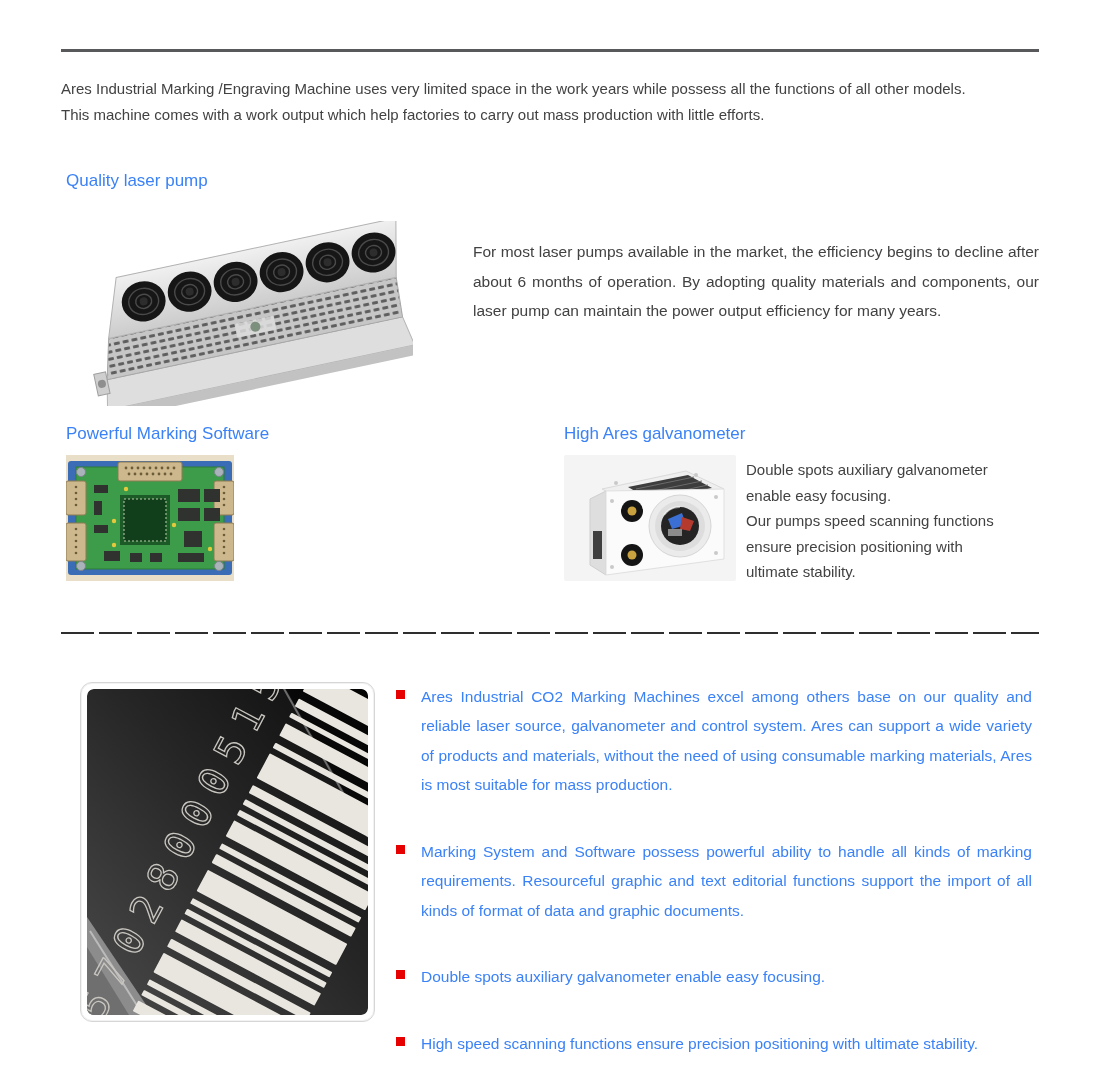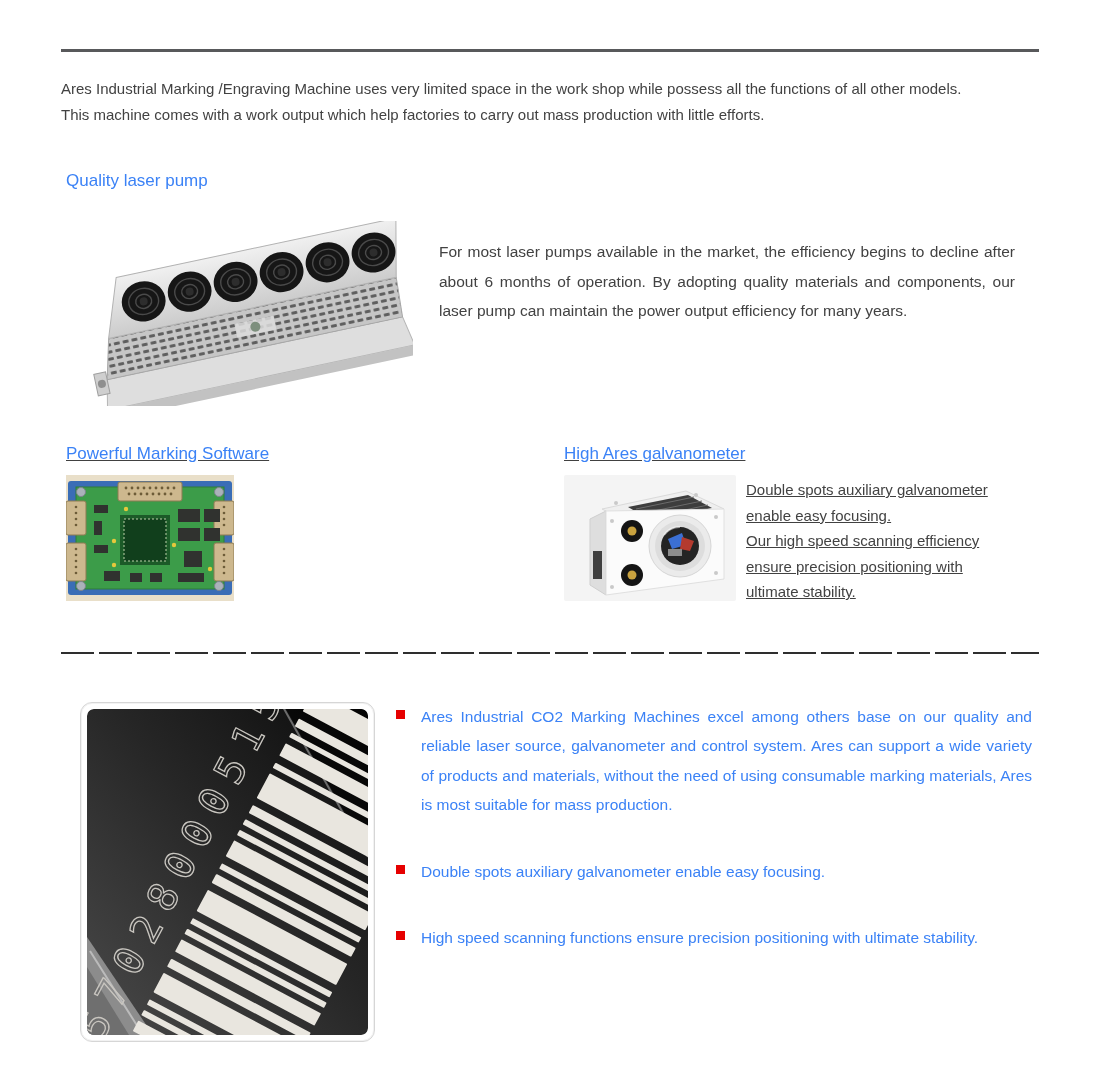--- a/index.html
+++ b/index.html
@@ -12,26 +12,26 @@
   .content { padding:36px 61px 0 61px; }
 
   h1.page-title { font-size:18px; font-weight:400; color:#333; letter-spacing:.2px; padding-left:3px; }
   .rule { height:3px; background:#58595b; border:none; margin-top:13px; }
 
   .intro { margin-top:24px; font-size:15px; line-height:26px; color:#424242; }
 
   h2.sec-h { font-size:17px; font-weight:400; color:#3b82f6; }
   .h-pump { margin-top:43px; padding-left:5px; }
 
-  .pump-row { display:flex; margin-top:30px; }
+  .pump-row { display:flex; margin-top:30px;gap:34px; }
   .pump-fig { width:330px; margin-left:22px; flex:0 0 auto; }
   .pump-text { width:576px; margin-left:26px; margin-top:16px;
                font-size:15.5px; line-height:29.5px; text-align:justify; color:#424242; }
 
-  .cols { display:flex; margin-top:34px;text-decoration:underline; }
+  .cols { display:flex; margin-top:14px; }
   .col-left  { width:458px; padding-left:5px; }
   .col-right { width:445px; margin-left:45px; }
   .fig-row { display:flex; margin-top:11px; }
   .pcb-fig  { width:168px; height:126px; flex:0 0 auto; }
   .galvo-fig{ width:172px; height:126px; flex:0 0 auto; }
   .col-text { font-size:15px; line-height:25.5px; color:#424242; margin-top:2px; }
   .col-left  .col-text { margin-left:30px; width:258px; }
   .col-right .col-text { margin-left:10px; width:262px; }
 
   .dash-divider { margin-top:47px; height:2px;
@@ -50,21 +50,21 @@
   .li-text { margin-left:16px; font-size:15.5px; line-height:29.5px; text-align:justify; color:#3b82f6; }
 </style>
 </head>
 <body>
 
 <div class="content">
 
   <div class="rule"></div>
 
   <div class="intro">
-    <div>Ares Industrial Marking /Engraving Machine uses very limited space in the work shop while possess all the functions of all other models.</div>
+    <div>Ares Industrial Marking /Engraving Machine uses very limited space in the work years while possess all the functions of all other models.</div>
     <div>This machine comes with a work output which help factories to carry out mass production with little efforts.</div>
   </div>
 
   <h2 class="sec-h h-pump">Quality laser pump</h2>
 
   <div class="pump-row">
     <div class="pump-fig">
       <svg width="330" height="185" viewBox="0 0 330 185">
         <defs>
           <pattern id="mesh" width="9" height="7" patternUnits="userSpaceOnUse">
@@ -241,21 +241,21 @@
                 <circle cx="132" cy="20" r="2"></circle>
               <circle cx="48" cy="46" r="2"></circle>
                 <circle cx="152" cy="42" r="2"></circle>
               <circle cx="48" cy="112" r="2"></circle>
                 <circle cx="152" cy="98" r="2"></circle>
             </g>
           </svg>
         </div>
         <div class="col-text">
           <div>Double spots auxiliary galvanometer enable easy focusing.</div>
-          <div>Our high speed scanning efficiency ensure precision positioning with ultimate stability.</div>
+          <div>Our pumps speed scanning functions ensure precision positioning with ultimate stability.</div>
         </div>
       </div>
     </div>
 
   </div>
 
   <div class="dash-divider"></div>
 
   <div class="feature-row">
 
@@ -314,20 +314,24 @@
       </svg>
     </div>
 
     <ul class="features">
       <li>
         <span class="sq"></span>
         <span class="li-text">Ares Industrial CO2 Marking Machines excel among others base on our quality and reliable laser source, galvanometer and control system. Ares can support a wide variety of products and materials, without the need of using consumable marking materials, Ares is most suitable for mass production.</span>
       </li>
       <li>
         <span class="sq"></span>
+        <span class="li-text">Marking System and Software possess powerful ability to handle all kinds of marking requirements. Resourceful graphic and text editorial functions support the import of all kinds of format of data and graphic documents.</span>
+      </li>
+      <li>
+        <span class="sq"></span>
         <span class="li-text">Double spots auxiliary galvanometer enable easy focusing.</span>
       </li>
       <li>
         <span class="sq"></span>
         <span class="li-text">High speed scanning functions ensure precision positioning with ultimate stability.</span>
       </li>
     </ul>
 
   </div>
 

